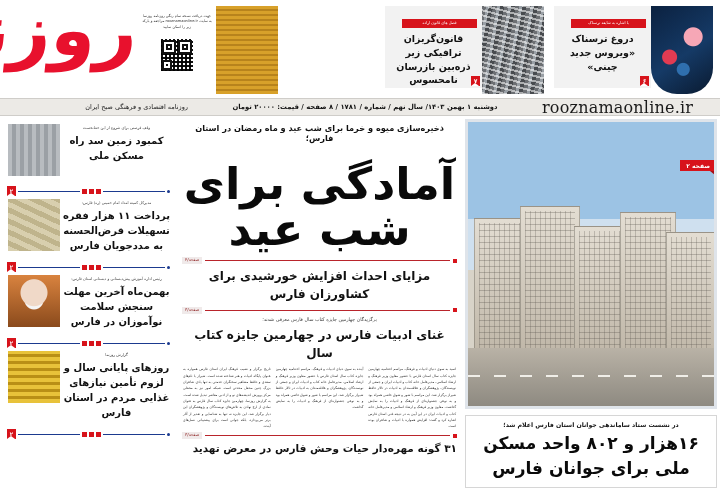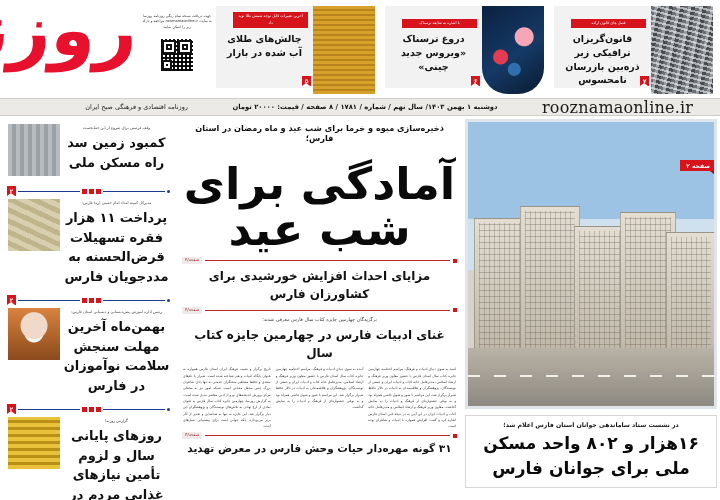--- a/index.html
+++ b/index.html
@@ -164,21 +164,21 @@
       repeating-linear-gradient(0deg,#e8c23a 0 4px,#b98f16 4px 7px),
       repeating-linear-gradient(90deg, rgba(0,0,0,.25) 0 1px, rgba(0,0,0,0) 1px 6px),
       linear-gradient(#5a4418,#1f1a10);
   }
   .rail-txt { flex:1; padding-top:1px; }
   .rail-kicker {
     font-size:3.8px; color:#444; text-align:center; line-height:1.6;
     border-bottom:0; margin-bottom:2px;
   }
   .rail-head {
-    font-size:13px; font-weight:bold; color:#111; line-height:1.5;
+    font-size:10px; font-weight:bold; color:#111; line-height:1.5;
     text-align:center; direction:rtl;
   }
   .rail-rule {
     display:flex; flex-direction:row-reverse; align-items:center;
     gap:2px; margin-top:5px; padding:0 4px;
   }
   .rule-line { flex:1; height:1px; background:#1b3a8f; }
   .rule-dot  { width:3px; height:3px; background:#1b3a8f; border-radius:50%; }
   .rule-sq   { width:5px; height:5px; background:#d7131b; }
   .rule-page {
@@ -201,21 +201,21 @@
   .lead-head {
     font-size:44px; font-weight:bold; color:#0a0a0a; text-align:center;
     line-height:1.05; letter-spacing:-1px; margin:0 0 4px 0;
     transform:scaleX(1.02);
   }
   .sec-head {
     font-size:12px; font-weight:bold; color:#111; text-align:center;
     line-height:1.5; margin:3px 0 4px 0;
   }
   .sec-head-sm {
-    font-size:10.5px; font-weight:bold; color:#111; text-align:center;
+    font-size:10.5px; font-weight:bold; color:#111; 
     line-height:1.5; margin:2px 0 3px 0;
   }
   .sec-kicker-c {
     font-size:4.8px; color:#444; text-align:center; line-height:1.6;
   }
   .divider-row {
     display:flex; flex-direction:row-reverse; align-items:center; gap:3px;
     margin:3px 0 2px 0;
   }
   .dv-tag {
@@ -295,44 +295,39 @@
       </div>
       <div class="mast-side">
         <div class="mast-note">جهت دریافت نسخه تمام رنگی روزنامه روزنما به سایت rooznamaonline.ir مراجعه و بارکد زیر را اسکن نمایید</div>
         <div class="qr">
             <span class="qr-bl"></span>
           </div>
       </div>
     </div>
 
     <div class="teaser">
+      <div class="teaser-img img-gold"></div>
+    </div>
+
+    <div class="teaser">
       <div class="teaser-txt">
-        <div class="teaser-kicker">آخرین تغییرات قابل توجه شمش طلا نوید داد</div>
-        <div class="teaser-head">چالش‌های طلای آب شده در بازار</div>
-        <div class="teaser-num">۵</div>
-      </div>
-      <div class="teaser-img img-gold"></div>
+        <div class="teaser-kicker">فصل های قانون اراده</div>
+        <div class="teaser-head">قانون‌گریزان ترافیکی زیر ذره‌بین بازرسان نامحسوس</div>
+        <div class="teaser-num">۷</div>
+      </div>
+      <div class="teaser-img img-traffic"></div>
     </div>
 
     <div class="teaser">
       <div class="teaser-txt">
         <div class="teaser-kicker">با اشاره به شایعه ترسناک</div>
         <div class="teaser-head">دروغ ترسناک «ویروس جدید چینی»</div>
         <div class="teaser-num">۶</div>
       </div>
       <div class="teaser-img img-virus"></div>
-    </div>
-
-    <div class="teaser">
-      <div class="teaser-txt">
-        <div class="teaser-kicker">فصل های قانون اراده</div>
-        <div class="teaser-head">قانون‌گریزان ترافیکی زیر ذره‌بین بازرسان نامحسوس</div>
-        <div class="teaser-num">۷</div>
-      </div>
-      <div class="teaser-img img-traffic"></div>
     </div>
 
   </div>
 
   <div class="infobar">
     <div class="info-right">روزنامه اقتصادی و فرهنگی صبح ایران</div>
     <div class="info-mid">دوشنبه ۱ بهمن ۱۴۰۳/ سال نهم / شماره / ۱۷۸۱ / ۸ صفحه / قیمت: ۲۰۰۰۰ تومان</div>
     <div class="info-left">rooznamaonline.ir</div>
   </div>
 

